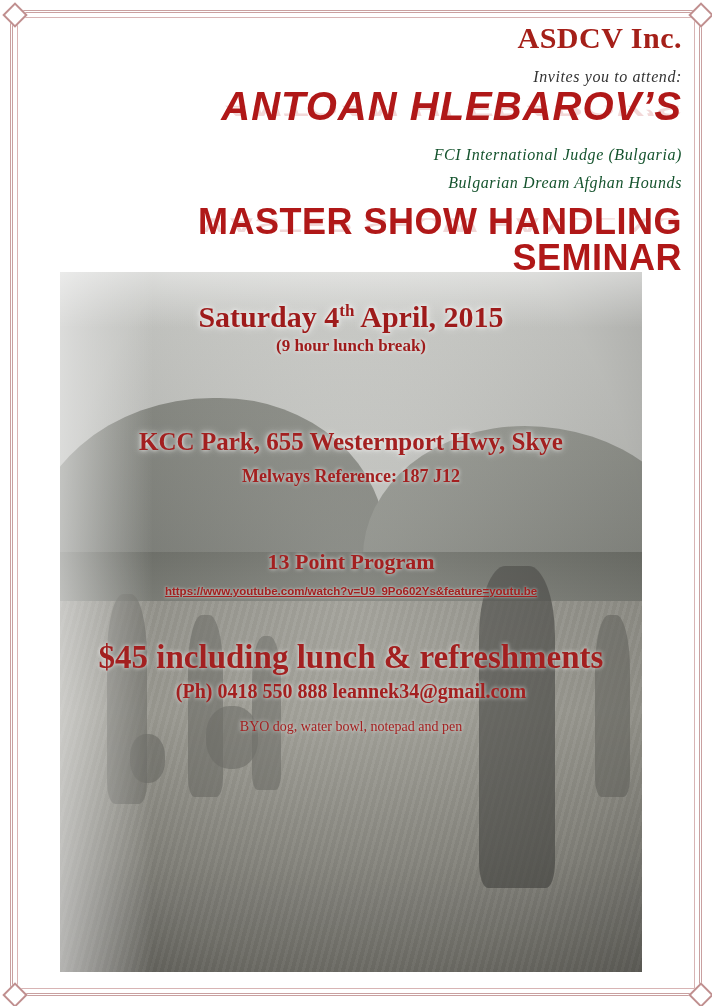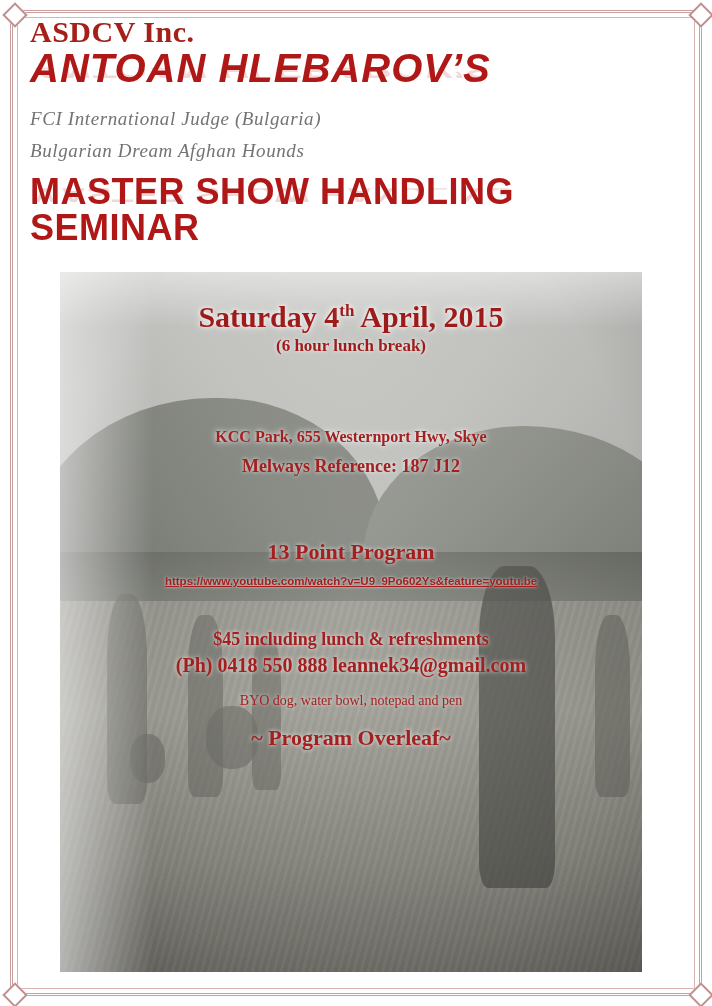--- a/index.html
+++ b/index.html
@@ -44,23 +44,23 @@
   }
   .corner.tl { left: 6px;  top: 6px; }
   .corner.tr { left: 692px; top: 6px; }
   .corner.bl { left: 6px;  top: 986px; }
   .corner.br { left: 692px; top: 986px; }
 
   
   .header {
     position: absolute;
     left: 30px;
-    top: 16px;
+    top: 22px;
     width: 652px;
-    text-align: left;
+    text-align: right;
   }
   .org-name {
     font-family: "Liberation Serif", serif;
     font-weight: bold;
     font-size: 30px;
     color: #a52019;
     letter-spacing: 0.5px;
     line-height: 1.05;
   }
   .invite-line {
@@ -101,22 +101,22 @@
     transform: scaleY(-0.55);
     transform-origin: top center;
     opacity: 0.55;
     z-index: 1;
     overflow: hidden;
     height: 26px;
   }
   .judge-line, .kennel-line {
     font-family: "Liberation Serif", serif;
     font-style: italic;
-    font-size: 19px;
-    color: #737373;
+    font-size: 16px;
+    color: #14532d;
     letter-spacing: 0.6px;
   }
   .judge-line { margin-top: 4px; }
   .kennel-line { margin-top: 10px; }
 
   .seminar-wrap {
     position: relative;
     margin-top: 12px;
     height: 60px;
   }
@@ -255,21 +255,21 @@
   }
   .d-lunch {
     margin-top: 2px;
     font-size: 17px;
     font-weight: bold;
     color: #9e1b1b;
     text-shadow: 0 0 4px rgba(255,255,255,0.85);
   }
   .d-venue {
     margin-top: 72px;
-    font-size: 16px;
+    font-size: 25px;
     font-weight: bold;
     color: #a32020;
     text-shadow: 0 0 4px rgba(255,255,255,0.85), 0 0 10px rgba(255,255,255,0.6);
   }
   .d-melways {
     margin-top: 10px;
     font-size: 18px;
     font-weight: bold;
     color: #a32020;
     text-shadow: 0 0 4px rgba(255,255,255,0.85);
@@ -286,21 +286,21 @@
     margin-top: 10px;
     font-family: "Liberation Sans", sans-serif;
     font-size: 11.5px;
     font-weight: bold;
     color: #a32020;
     text-shadow: 0 0 3px rgba(255,255,255,0.8);
     word-break: break-all;
   }
   .d-price {
     margin-top: 42px;
-    font-size: 18px;
+    font-size: 33px;
     font-weight: bold;
     color: #a32020;
     text-shadow: 0 0 4px rgba(255,255,255,0.85);
   }
   .d-rsvp {
     margin-top: 48px;
     font-size: 20px;
     font-weight: bold;
     color: #a32020;
     text-shadow: 0 0 4px rgba(255,255,255,0.85);
@@ -333,20 +333,21 @@
 
 <div class="page-border-outer"></div>
 <div class="page-border-inner"></div>
 <div class="corner tl"></div>
 <div class="corner tr"></div>
 <div class="corner bl"></div>
 <div class="corner br"></div>
 
 <div class="header">
   <div class="org-name">ASDCV Inc.</div>
+  <div class="invite-line">Invites you to attend:</div>
 
   <div class="presenter-wrap">
     <div class="presenter">ANTOAN HLEBAROV’S</div>
     <div class="presenter-reflection">ANTOAN HLEBAROV’S</div>
   </div>
 
   <div class="judge-line">FCI International Judge (Bulgaria)</div>
   <div class="kennel-line">Bulgarian Dream Afghan Hounds</div>
 
   <div class="seminar-wrap">
@@ -369,28 +370,27 @@
   <div class="fig d1"></div>
   <div class="fig d2"></div>
   <div class="photo-vignette"></div>
   <div class="white-fade-left"></div>
   <div class="white-fade-top"></div>
 
   <div class="details">
     <div class="d-date">
       <span>Saturday 4</span><sup>th</sup><span> April, 2015</span>
     </div>
-    <div class="d-lunch">(6 hour lunch break)</div>
+    <div class="d-lunch">(9 hour lunch break)</div>
 
     <div class="d-venue">KCC Park, 655 Westernport Hwy, Skye</div>
     <div class="d-melways">Melways Reference: 187  J12</div>
 
     <div class="d-program">13 Point Program</div>
     <a class="d-link" href="#">https://www.youtube.com/watch?v=U9_9Po602Ys&amp;feature=youtu.be</a>
 
     <div class="d-price">$45 including lunch &amp; refreshments</div>
 
     <div class="d-contact">(Ph) 0418 550 888    leannek34@gmail.com</div>
 
     <div class="d-byo">BYO dog, water bowl, notepad and pen</div>
-    <div class="d-overleaf">~ Program Overleaf~</div>
   </div>
 </div>
 
 </body></html>

